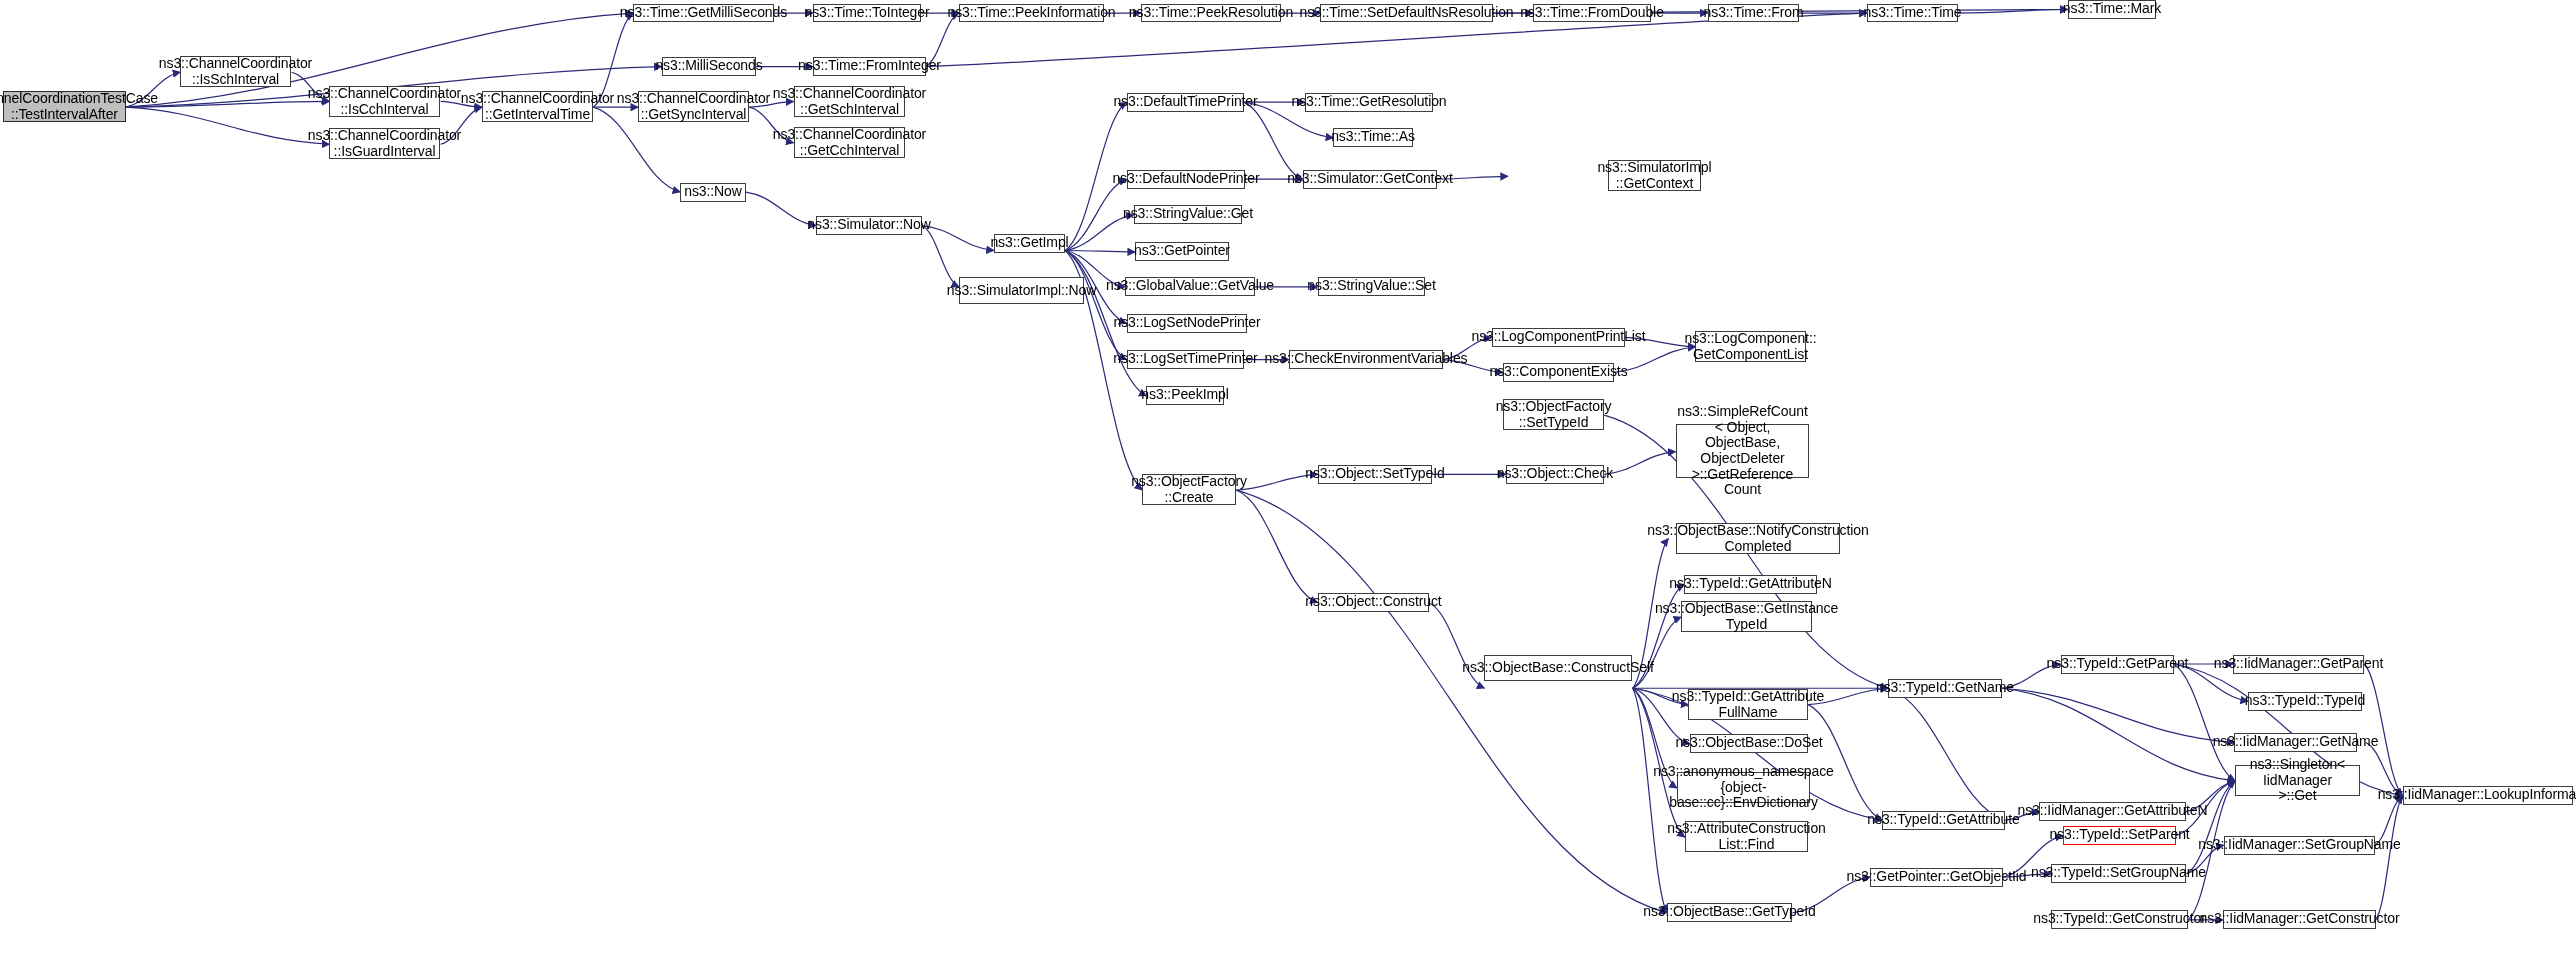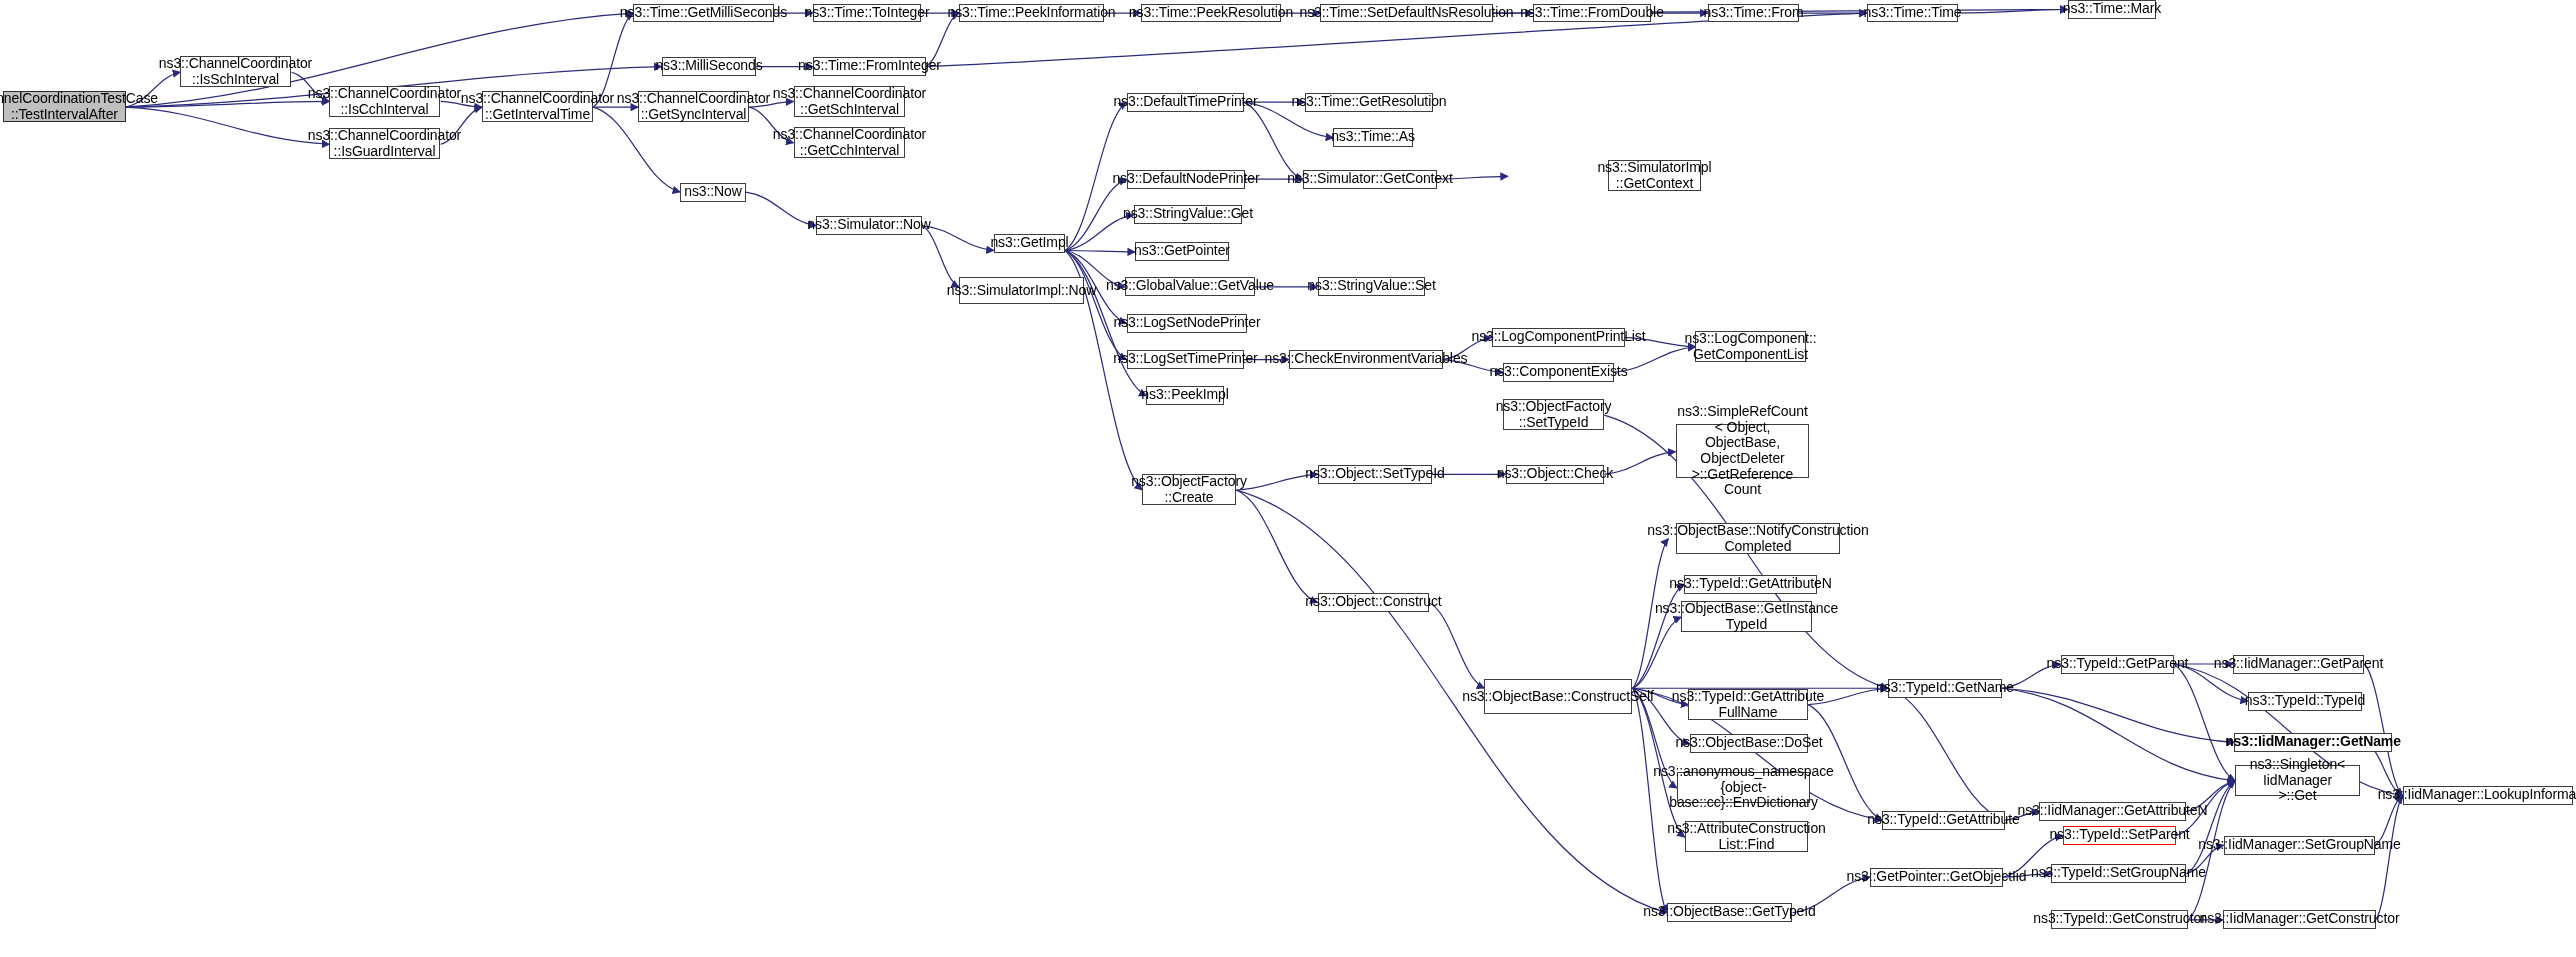--- a/index.html
+++ b/index.html
@@ -194,41 +194,41 @@
 ::SetTypeId</div>
       <div class="node" style="left: 1676px; top: 424px; width: 133px; height: 54px;">ns3::SimpleRefCount
 &lt; Object, ObjectBase,
  ObjectDeleter &gt;::GetReference
 Count</div>
       <div class="node" style="left: 1142px; top: 474px; width: 94px; height: 31px;">ns3::ObjectFactory
 ::Create</div>
       <div class="node" style="left: 1318px; top: 465px; width: 114px; height: 18.5px;">ns3::Object::SetTypeId</div>
       <div class="node" style="left: 1506px; top: 465px; width: 98px; height: 18.5px;">ns3::Object::Check</div>
       <div class="node" style="left: 1318px; top: 593px; width: 111px; height: 18.5px;">ns3::Object::Construct</div>
-      <div class="node" style="left: 1484px; top: 679px; width: 148px; height: 35px;">ns3::ObjectBase::ConstructSelf</div>
+      <div class="node" style="left: 1484px; top: 655px; width: 148px; height: 26px;">ns3::ObjectBase::ConstructSelf</div>
       <div class="node" style="left: 1668px; top: 523px; width: 164px; height: 31px; margin-left: 8px;">ns3::ObjectBase::NotifyConstruction
 Completed</div>
       <div class="node" style="left: 1684px; top: 575px; width: 133px; height: 18.5px;">ns3::TypeId::GetAttributeN</div>
       <div class="node" style="left: 1681px; top: 601px; width: 131px; height: 31px;">ns3::ObjectBase::GetInstance
 TypeId</div>
       <div class="node" style="left: 1688px; top: 689px; width: 120px; height: 31px;">ns3::TypeId::GetAttribute
 FullName</div>
       <div class="node" style="left: 1690px; top: 734px; width: 118px; height: 18.5px;">ns3::ObjectBase::DoSet</div>
       <div class="node" style="left: 1677px; top: 772px; width: 133px; height: 31px;">ns3::anonymous_namespace
 {object-base::cc}::EnvDictionary</div>
       <div class="node" style="left: 1685px; top: 821px; width: 123px; height: 31px;">ns3::AttributeConstruction
 List::Find</div>
       <div class="node" style="left: 1667px; top: 903px; width: 125px; height: 18.5px;">ns3::ObjectBase::GetTypeId</div>
       <div class="node" style="left: 1888px; top: 679px; width: 114px; height: 18.5px;">ns3::TypeId::GetName</div>
       <div class="node" style="left: 1882px; top: 811px; width: 123px; height: 18.5px;">ns3::TypeId::GetAttribute</div>
       <div class="node" style="left: 1870px; top: 868px; width: 133px; height: 18.5px;">ns3::GetPointer::GetObjectIid</div>
       <div class="node" style="left: 2061px; top: 655px; width: 113px; height: 18.5px;">ns3::TypeId::GetParent</div>
       <div class="node" style="left: 2233px; top: 655px; width: 131px; height: 18.5px;">ns3::IidManager::GetParent</div>
       <div class="node" style="left: 2248px; top: 692px; width: 114px; height: 18.5px;">ns3::TypeId::TypeId</div>
-      <div class="node" style="left: 2234px; top: 733px; width: 158px; height: 18.5px; font-weight: bold;">ns3::IidManager::GetName</div>
+      <div class="node" style="left: 2234px; top: 733px; width: 123px; height: 18.5px;">ns3::IidManager::GetName</div>
       <div class="node" style="left: 2039px; top: 802px; width: 147px; height: 18.5px;">ns3::IidManager::GetAttributeN</div>
       <div class="node" style="left: 2235px; top: 765px; width: 125px; height: 31px;">ns3::Singleton&lt; IidManager
 &gt;::Get</div>
       <div class="node highlight" style="left: 2063px; top: 826px; width: 113px; height: 18.5px;">ns3::TypeId::SetParent</div>
       <div class="node" style="left: 2224px; top: 836px; width: 151px; height: 18.5px;">ns3::IidManager::SetGroupName</div>
       <div class="node" style="left: 2051px; top: 864px; width: 135px; height: 18.5px;">ns3::TypeId::SetGroupName</div>
       <div class="node" style="left: 2051px; top: 910px; width: 137px; height: 18.5px;">ns3::TypeId::GetConstructor</div>
       <div class="node" style="left: 2223px; top: 910px; width: 153px; height: 18.5px;">ns3::IidManager::GetConstructor</div>
       <div class="node" style="left: 2403px; top: 786px; width: 170px; height: 18.5px;">ns3::IidManager::LookupInformation</div>
     </div>

